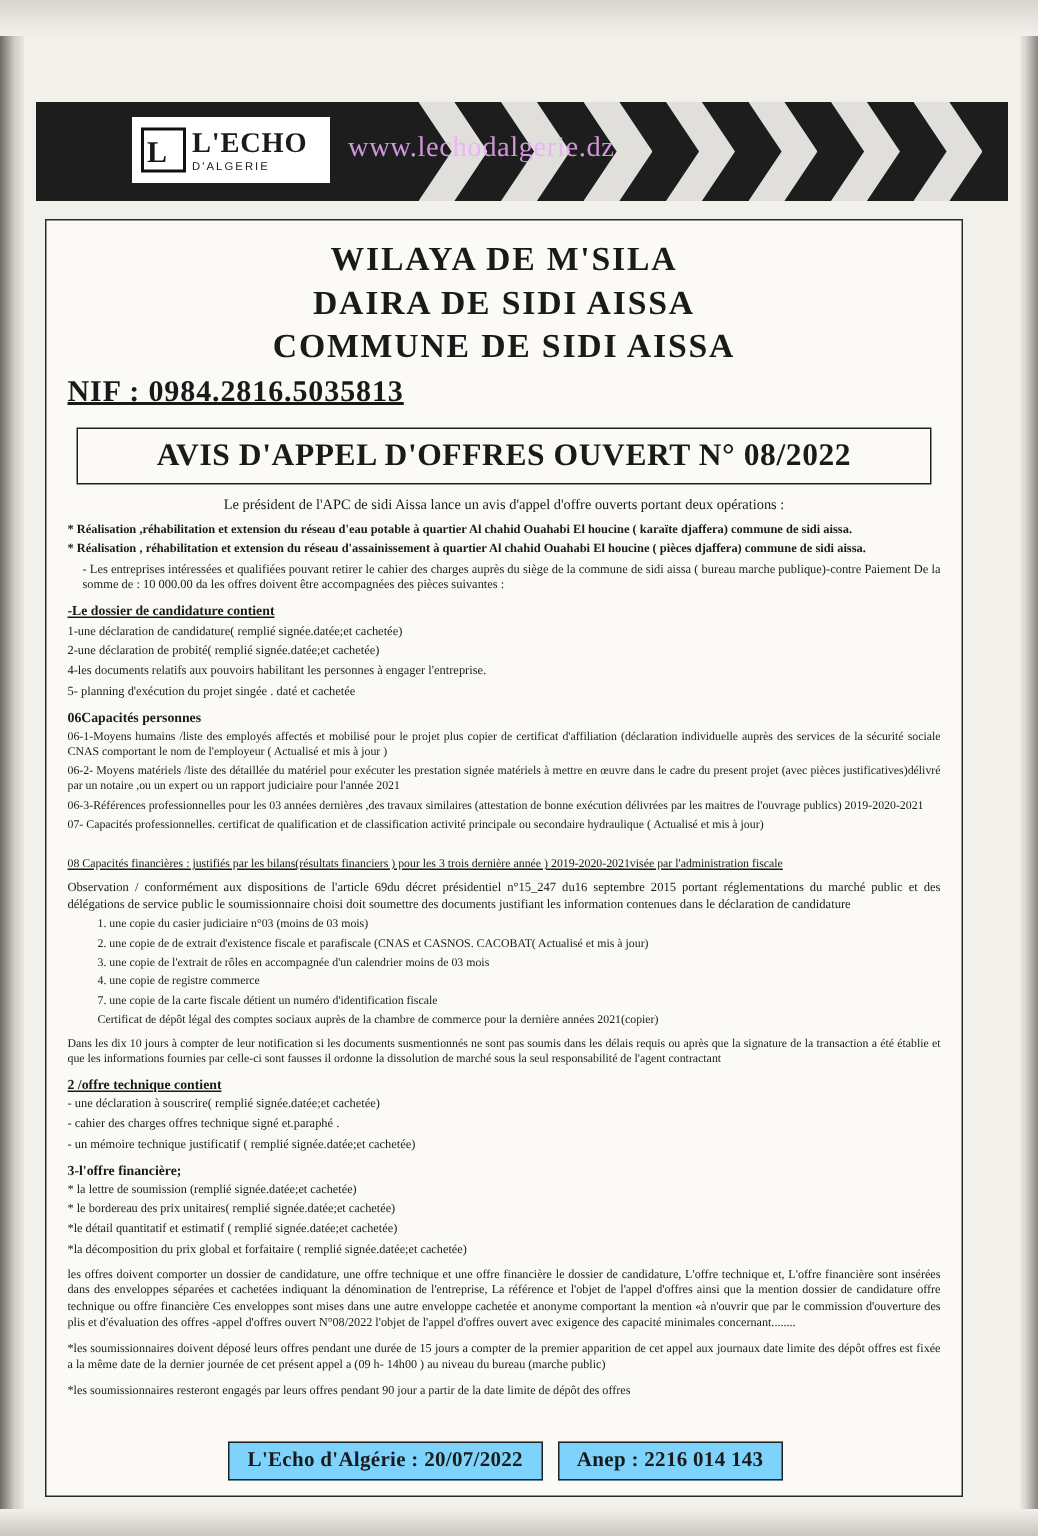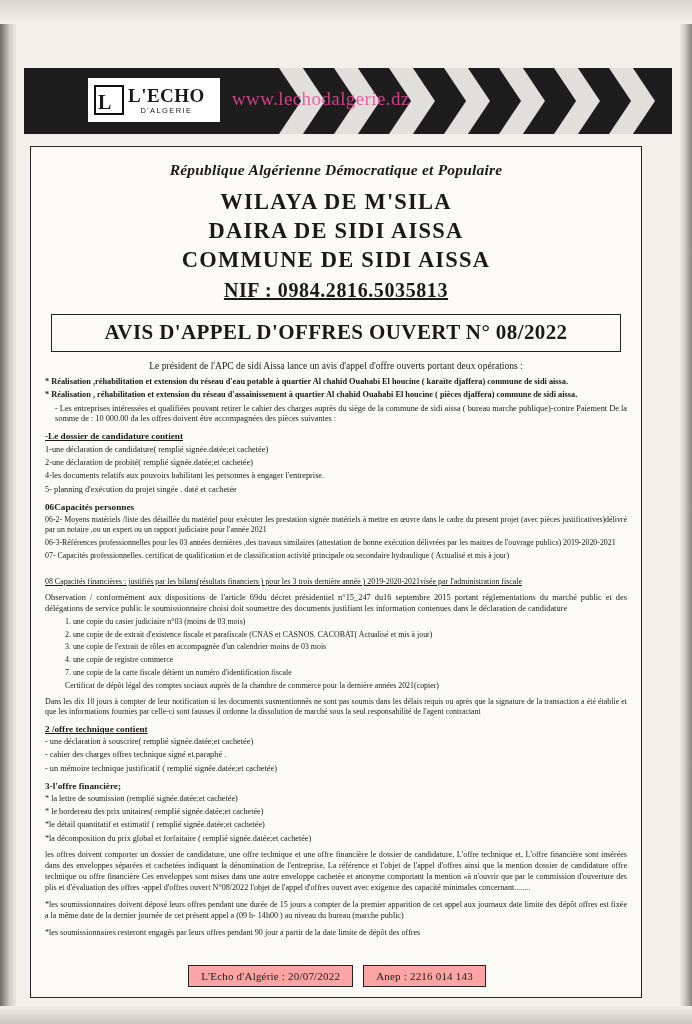--- a/index.html
+++ b/index.html
@@ -32,45 +32,45 @@
   }
   .logo-box{
     position:absolute;left:64px;top:10px;width:132px;height:44px;
     background:#ffffff;display:flex;align-items:center;gap:4px;padding:0 6px;box-sizing:border-box;
   }
   .logo-mark{
     width:30px;height:30px;border:2px solid #111;box-sizing:border-box;
     display:flex;align-items:flex-end;justify-content:flex-start;
     font-weight:bold;font-size:20px;line-height:1;padding:0 0 1px 2px;
   }
-  .logo-text{display:flex;flex-direction:column;line-height:1;align-items:center;}
+  .logo-text{display:flex;flex-direction:column;line-height:1;}
   .logo-text .l1{font-family:"Liberation Serif",serif;font-weight:bold;font-size:19px;letter-spacing:.5px;}
   .logo-text .l2{font-family:"Liberation Sans",sans-serif;font-size:7.5px;letter-spacing:1.4px;margin-top:2px;}
   .site-url{
     position:absolute;left:208px;top:20px;
-    font-family:"Liberation Serif",serif;font-size:19px;color:#ec4899;
+    font-family:"Liberation Serif",serif;font-size:19px;color:#f0abfc;
     letter-spacing:.4px;opacity:.85;
   }
 
   
   .notice{
     position:absolute;left:30px;top:146px;width:612px;height:852px;
     background:#fbfaf7;border:1.6px solid #2a2a2a;box-sizing:border-box;
     padding:10px 14px 8px 14px;
   }
   .rep-line{
     text-align:center;font-style:italic;font-weight:bold;font-size:15.5px;
     letter-spacing:.2px;margin:4px 0 10px 0;
   }
   .big{
     text-align:center;font-weight:bold;font-size:22.5px;letter-spacing:1.2px;
     margin:3px 0;
   }
   .nif{
-    text-align:center;font-weight:bold;font-size:20px;letter-spacing:.6px;
+    font-weight:bold;font-size:20px;letter-spacing:.6px;
     margin:6px 0 2px 0;text-decoration:underline;
   }
   .avis-box{
     margin:12px 6px 8px 6px;border:1.6px solid #222;padding:5px 0 6px 0;
     text-align:center;font-weight:bold;font-size:21px;letter-spacing:.4px;
   }
   .body-txt{font-size:8.3px;line-height:1.32;text-align:justify;}
   .intro{font-size:9.6px;text-align:center;margin:6px 0 4px 0;}
   .b{font-weight:bold;}
   .u{text-decoration:underline;margin-top:16px;}
@@ -83,22 +83,22 @@
   .obs{font-size:8.4px;line-height:1.32;margin-top:5px;}
   .fin{font-size:8.2px;line-height:1.32;}
   .tail{font-size:8.1px;line-height:1.35;text-align:justify;margin-top:6px;}
 
   
   .footer{
     position:absolute;left:0;bottom:10px;width:612px;
     display:flex;justify-content:center;gap:10px;
   }
   .fbox{
-    border:1.4px solid #222;background:#fca5a5;
-    font-weight:normal;font-size:11px;padding:4px 12px;letter-spacing:.2px;
+    border:1.4px solid #222;background:#7dd3fc;
+    font-weight:bold;font-size:14px;padding:4px 12px;letter-spacing:.2px;
   }
 </style>
 </head>
 <body>
 
 <div class="page">
   <div class="scan-left"></div>
   <div class="scan-right"></div>
   <div class="scan-top"></div>
   <div class="scan-bottom"></div>
@@ -117,41 +117,41 @@
       <div class="logo-text">
         <div class="l1">L'ECHO</div>
         <div class="l2">D'ALGERIE</div>
       </div>
     </div>
     <div class="site-url">www.lechodalgerie.dz</div>
   </div>
 
   <div class="notice">
 
-    <div class="rep-line">République Algérienne Démocratique et Populaire</div>
     <div class="big">WILAYA DE M'SILA</div>
     <div class="big">DAIRA DE SIDI AISSA</div>
     <div class="big">COMMUNE DE SIDI AISSA</div>
     <div class="nif">NIF : 0984.2816.5035813</div>
 
     <div class="avis-box">AVIS D'APPEL D'OFFRES OUVERT N° 08/2022</div>
 
     <div class="body-txt">
       <p class="intro">Le président de l'APC de sidi  Aissa  lance un avis d'appel  d'offre ouverts portant  deux opérations :</p>
       <p class="b">* Réalisation ,réhabilitation et extension  du réseau d'eau potable à quartier Al chahid Ouahabi El houcine ( karaïte djaffera) commune de sidi aissa.</p>
       <p class="b">* Réalisation , réhabilitation et extension  du réseau d'assainissement à quartier Al chahid Ouahabi El houcine ( pièces djaffera) commune de sidi aissa.</p>
       <p class="ind">- Les entreprises intéressées  et qualifiées pouvant  retirer le cahier des charges auprès du siège de la commune de sidi aissa ( bureau marche publique)-contre  Paiement De la somme de : 10 000.00 da  les offres doivent être accompagnées des pièces suivantes :</p>
 
       <p class="sec-head-u">-Le dossier de candidature contient</p>
       <p>1-une déclaration de candidature( remplié signée.datée;et cachetée)</p>
       <p>2-une déclaration de probité( remplié signée.datée;et cachetée)</p>
       <p>4-les documents relatifs aux pouvoirs habilitant les personnes à engager l'entreprise.</p>
       <p>5- planning d'exécution du projet singée . daté et cachetée</p>
 
       <p class="sec-head">06Capacités personnes</p>
+      <p class="small">06-1-Moyens humains /liste des  employés affectés et mobilisé pour le projet  plus copier de certificat d'affiliation (déclaration individuelle auprès des services de la sécurité sociale CNAS comportant le nom de l'employeur ( Actualisé  et mis à jour )</p>
       <p class="small">06-2- Moyens matériels /liste des détaillée du matériel pour exécuter les prestation signée   matériels à mettre en œuvre dans le cadre du present projet (avec pièces justificatives)délivré par  un notaire ,ou un expert ou un rapport judiciaire pour l'année 2021</p>
       <p class="small">06-3-Références professionnelles pour les 03 années dernières ,des travaux similaires (attestation de bonne exécution délivrées par les maitres de l'ouvrage publics) 2019-2020-2021</p>
       <p class="small">07-  Capacités professionnelles. certificat de qualification et de classification  activité principale ou secondaire  hydraulique ( Actualisé et mis à jour)</p>
       <p class="small u">08 Capacités financières : justifiés par les bilans(résultats financiers ) pour les 3 trois dernière  année ) 2019-2020-2021visée par l'administration fiscale</p>
 
       <p class="obs">Observation / conformément  aux dispositions de l'article 69du décret présidentiel n°15_247 du16 septembre 2015 portant réglementations du marché public et des délégations de service public le soumissionnaire choisi doit soumettre des documents justifiant les information contenues dans le déclaration de candidature</p>
       <p class="ind2 small">1.  une copie du casier judiciaire n°03 (moins de 03 mois)</p>
       <p class="ind2 small">2.  une copie de de extrait d'existence fiscale et parafiscale (CNAS et CASNOS. CACOBAT( Actualisé et mis à jour)</p>
       <p class="ind2 small">3.  une copie de l'extrait de rôles en accompagnée d'un calendrier moins de 03 mois</p>
       <p class="ind2 small">4.  une copie de registre commerce</p>

